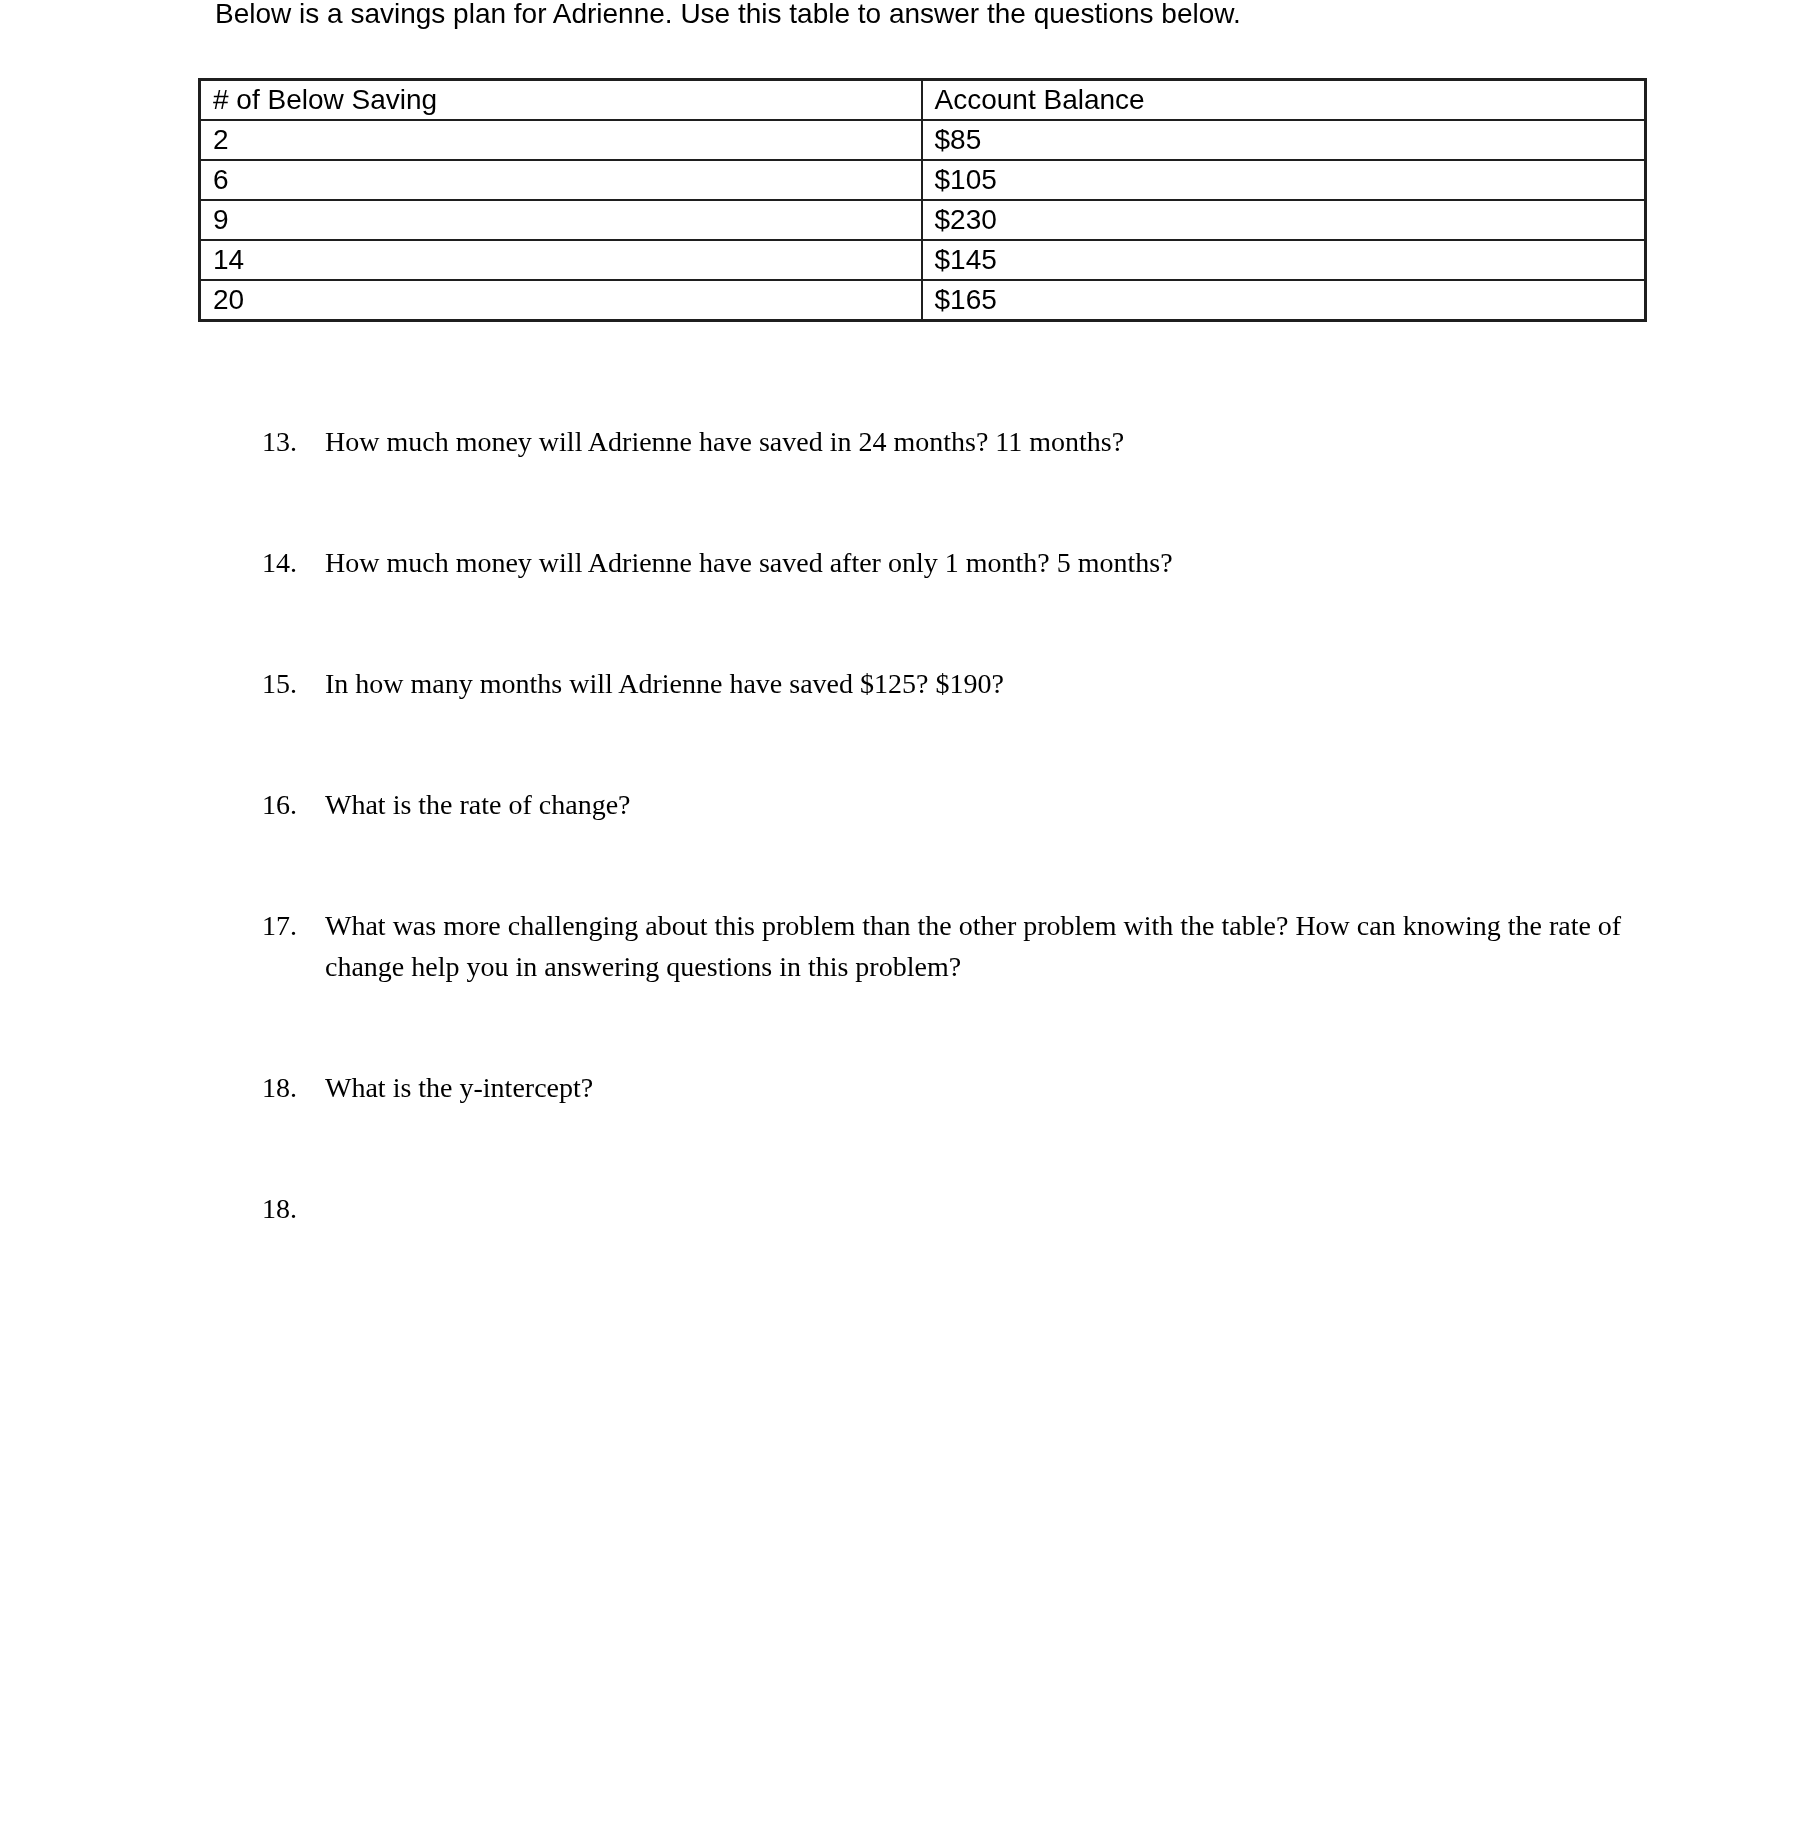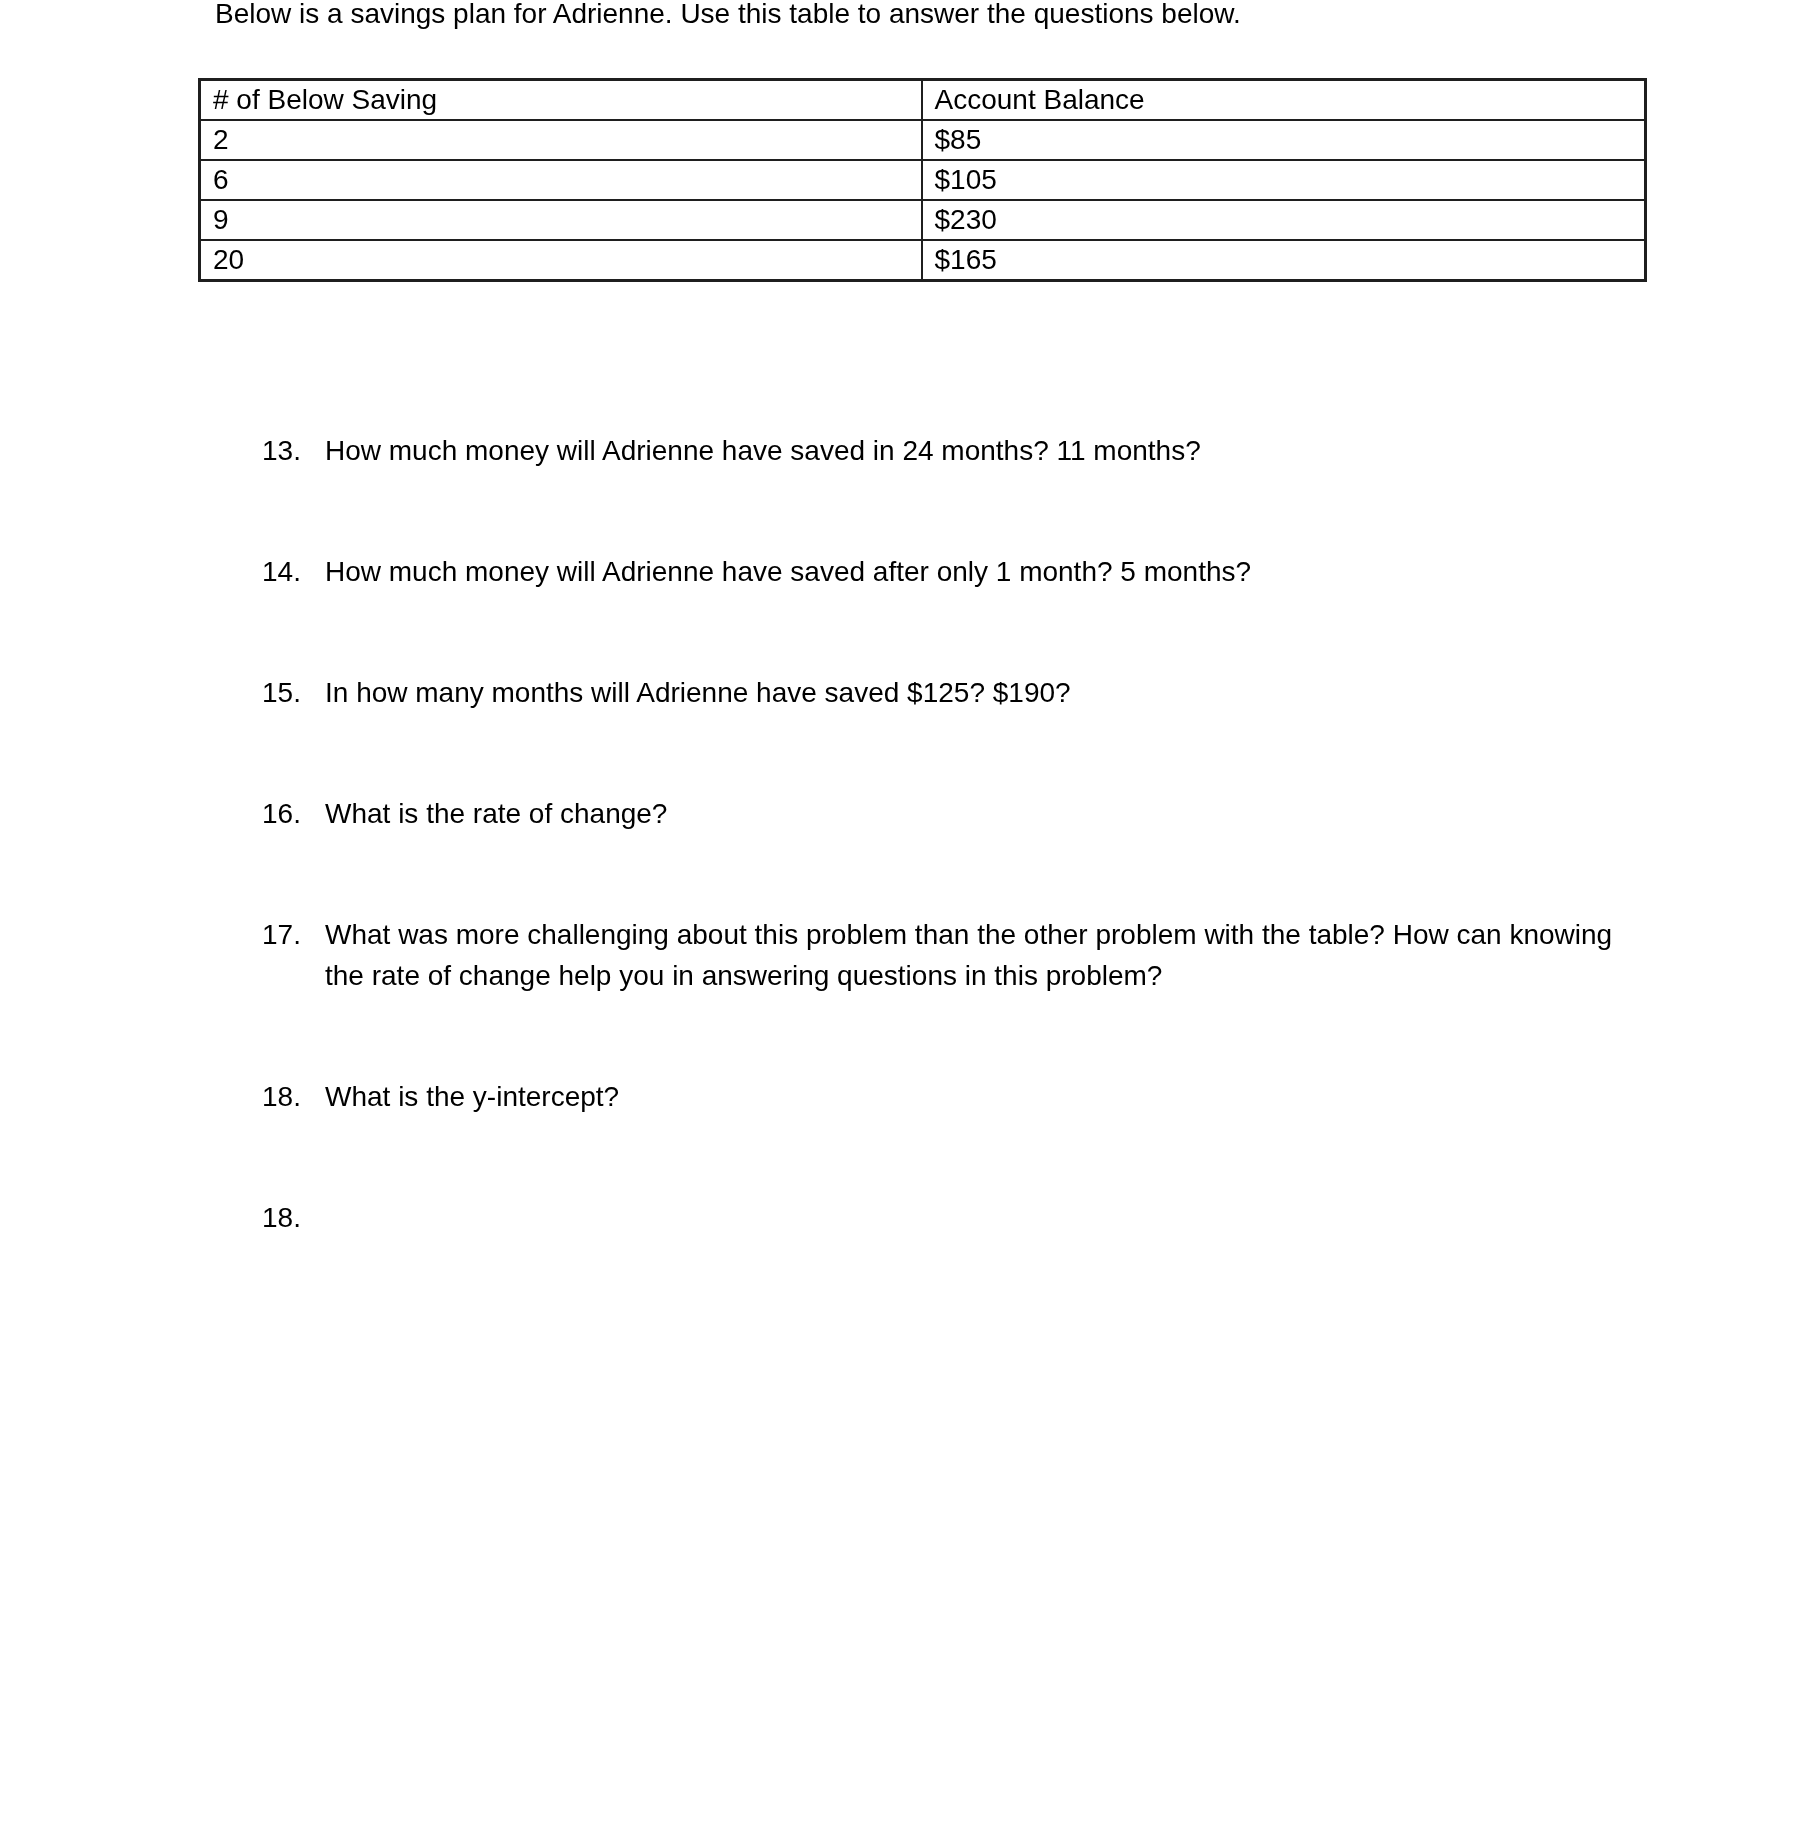--- a/index.html
+++ b/index.html
@@ -53,23 +53,24 @@
   .savings-table col.c-balance { width: 724px; }
   .questions {
     position: absolute;
     left: 262px;
     top: 418px;
     width: 1390px;
   }
   .question {
     display: flex;
     align-items: flex-start;
-    margin: 12px 0 80px 0;
+    margin: 3px 0 80px 0;
     font-size: 28px;
     line-height: 41px;
+    font-family: Liberation Serif, serif;
   }
   .q-num {
     flex: 0 0 63px;
     width: 63px;
   }
   .q-text {
     flex: 0 1 auto;
     max-width: 1320px;
   }
 </style>
@@ -96,20 +97,24 @@
         <td>2</td>
         <td>$85</td>
       </tr>
       <tr>
         <td>6</td>
         <td>$105</td>
       </tr>
       <tr>
         <td>9</td>
         <td>$230</td>
+      </tr>
+      <tr>
+        <td>14</td>
+        <td>$145</td>
       </tr>
       <tr>
         <td>20</td>
         <td>$165</td>
       </tr>
     </tbody>
   </table>
 
   <div class="questions">
 

